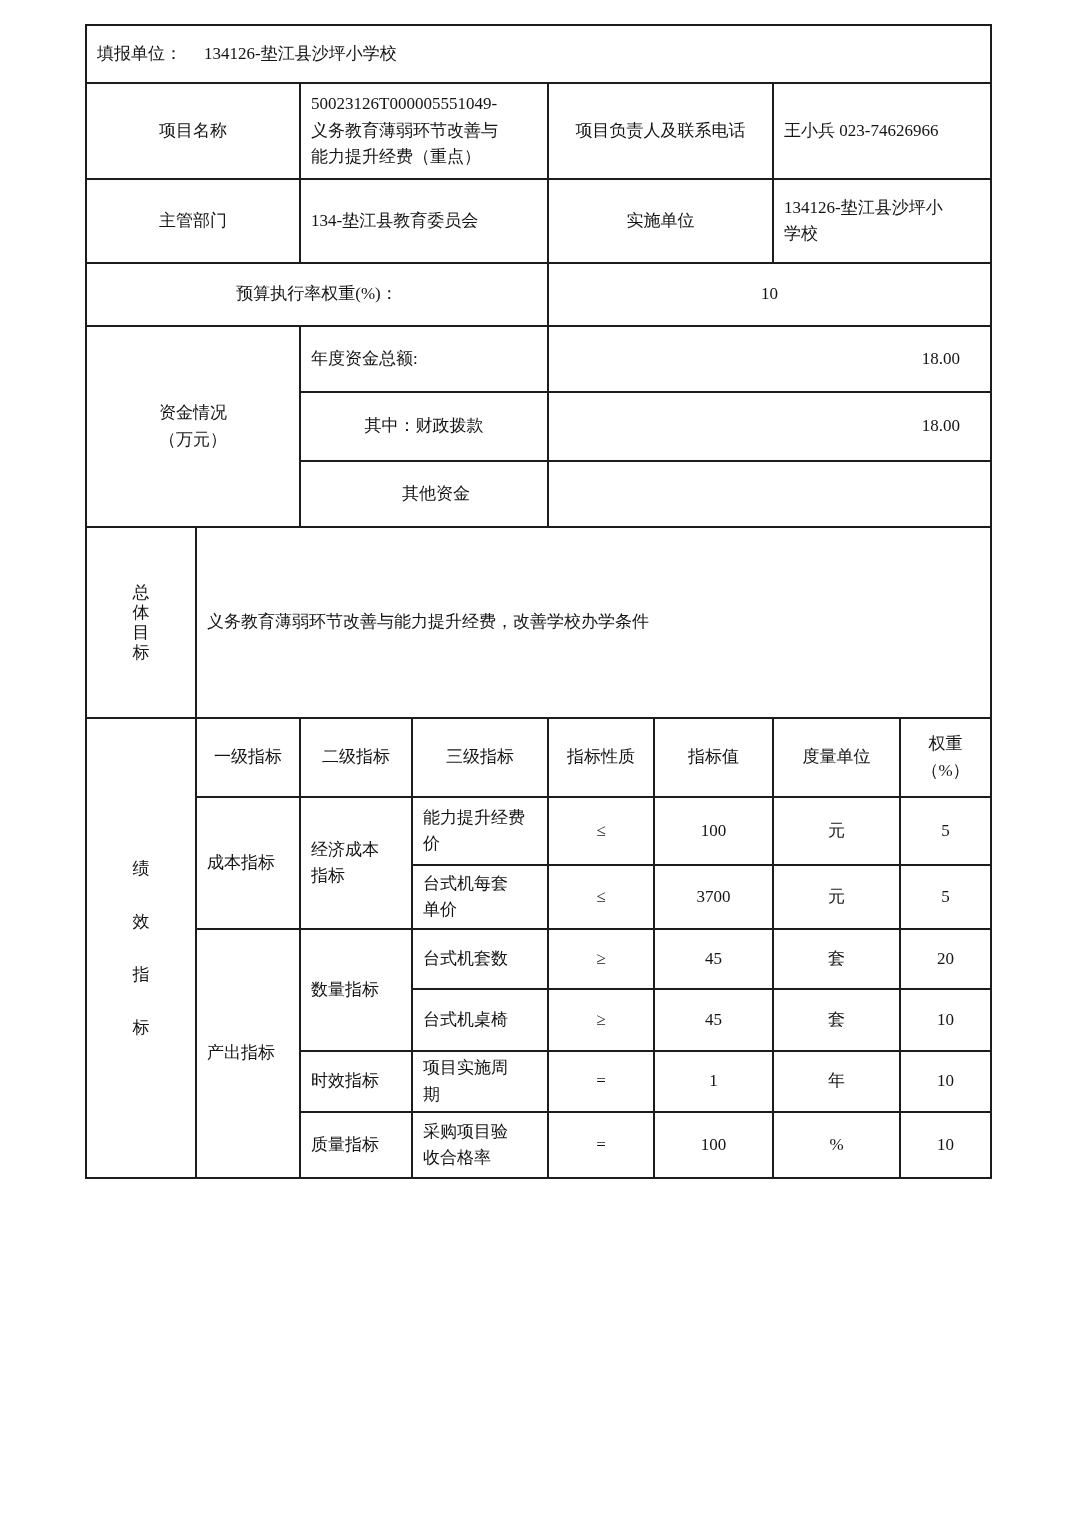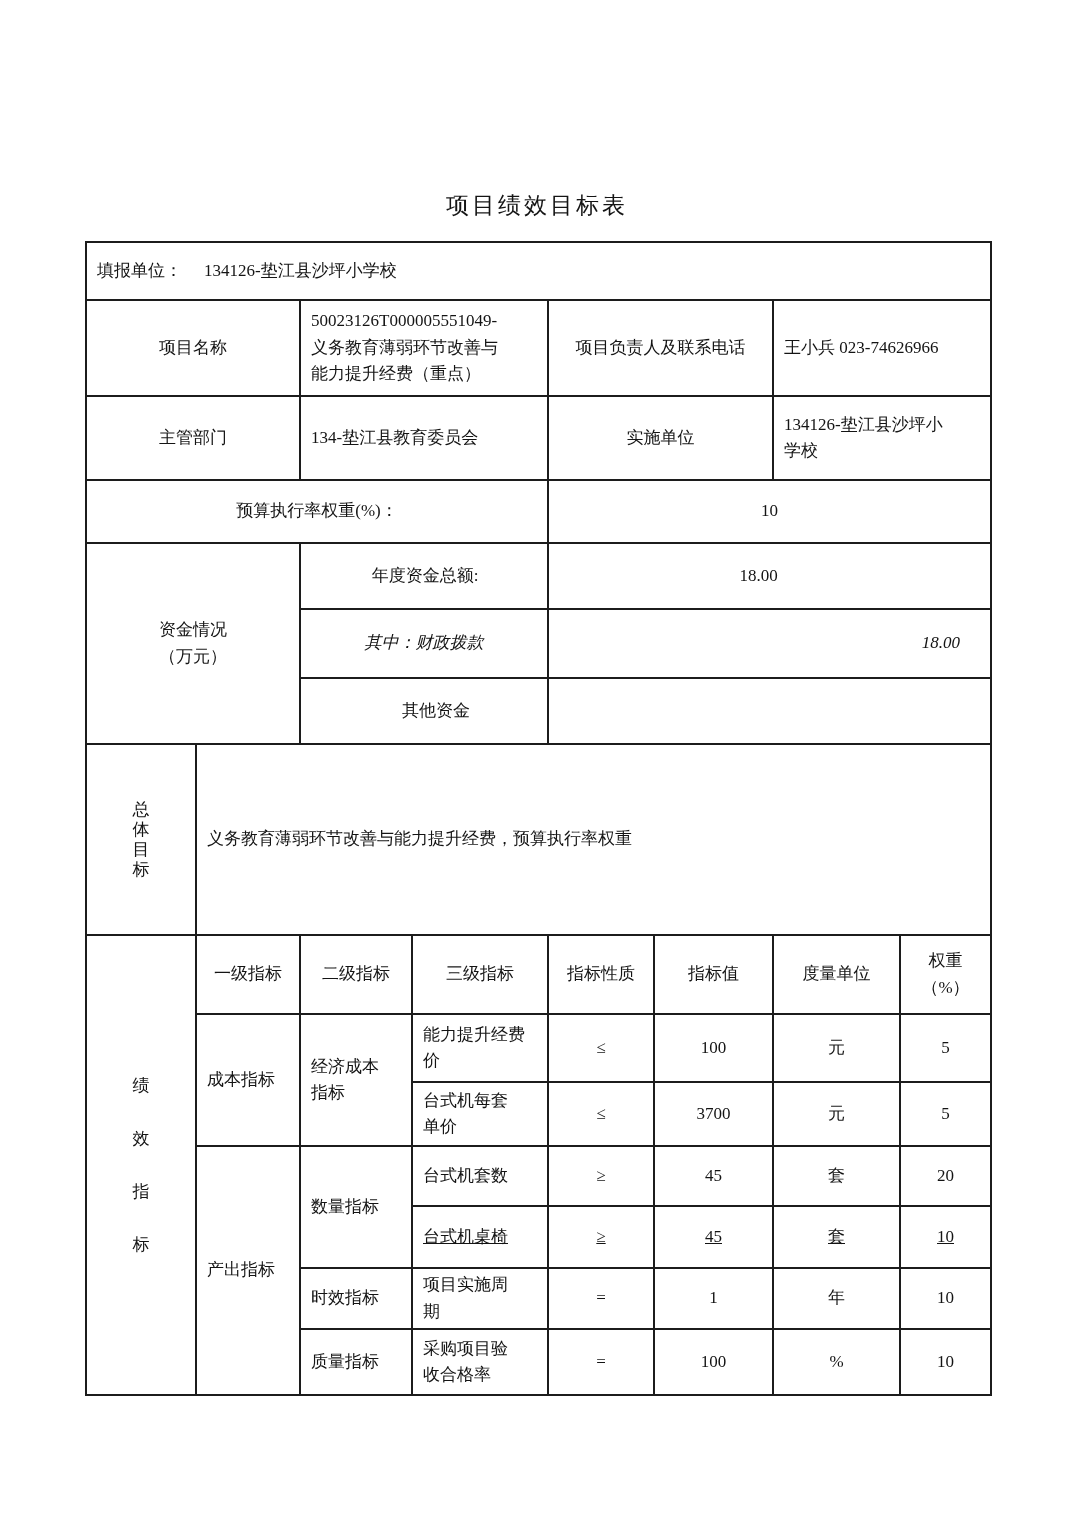--- a/index.html
+++ b/index.html
@@ -53,38 +53,37 @@
     text-align: center;
   }
   .v-goal { line-height: 20px; }
   .v-perf { line-height: 53px; }
   .unit-value { margin-left: 22px; }
   
   tr.r-unit  > td { height: 52px; }
   tr.r-name  > td { height: 90px; }
   tr.r-dept  > td { height: 78px; }
   tr.r-bud   > td { height: 57px; }
-  tr.r-f1    > td { height: 60px; text-align: center; }
-  tr.r-f2    > td { height: 63px; font-style: italic; }
+  tr.r-f1    > td { height: 60px; }
+  tr.r-f2    > td { height: 63px; }
   tr.r-f3    > td { height: 60px; padding-left: 32px; }
   tr.r-goal  > td { height: 185px; }
   tr.r-ihead > td { height: 73px; }
   tr.r-i1    > td { height: 62px; }
   tr.r-i2    > td { height: 58px; }
   tr.r-i3    > td { height: 54px; border-radius: 18px; }
-  tr.r-i4    > td { height: 56px; text-decoration: underline; }
+  tr.r-i4    > td { height: 56px; }
   tr.r-i5    > td { height: 55px; }
   tr.r-i6    > td { height: 60px; }
 </style>
 </head>
 <body>
 
 <div class="page">
 
-  <h1 class="doc-title">项目绩效目标表</h1>
 
   <table class="main">
     <colgroup>
       <col style="width:110px">
         <col style="width:104px">
         <col style="width:112px">
         <col style="width:136px">
       <col style="width:106px">
         <col style="width:119px">
         <col style="width:127px">
@@ -132,21 +131,21 @@
     </tr>
     <tr class="r-f3">
       <td colspan="2" class="tc">其他资金</td>
       <td colspan="4" class="tr-al"></td>
     </tr>
 
     <tr class="r-goal">
       <td class="tc">
         <div class="vlabel v-goal">总体目标</div>
       </td>
-      <td colspan="7" class="tl">义务教育薄弱环节改善与能力提升经费，预算执行率权重</td>
+      <td colspan="7" class="tl">义务教育薄弱环节改善与能力提升经费，改善学校办学条件</td>
     </tr>
 
     <tr class="r-ihead">
       <td rowspan="7" class="tc">
         <div class="vlabel v-perf">绩效指标</div>
       </td>
       <td class="tc">一级指标</td>
       <td class="tc">二级指标</td>
       <td class="tc">三级指标</td>
       <td class="tc">指标性质</td>

